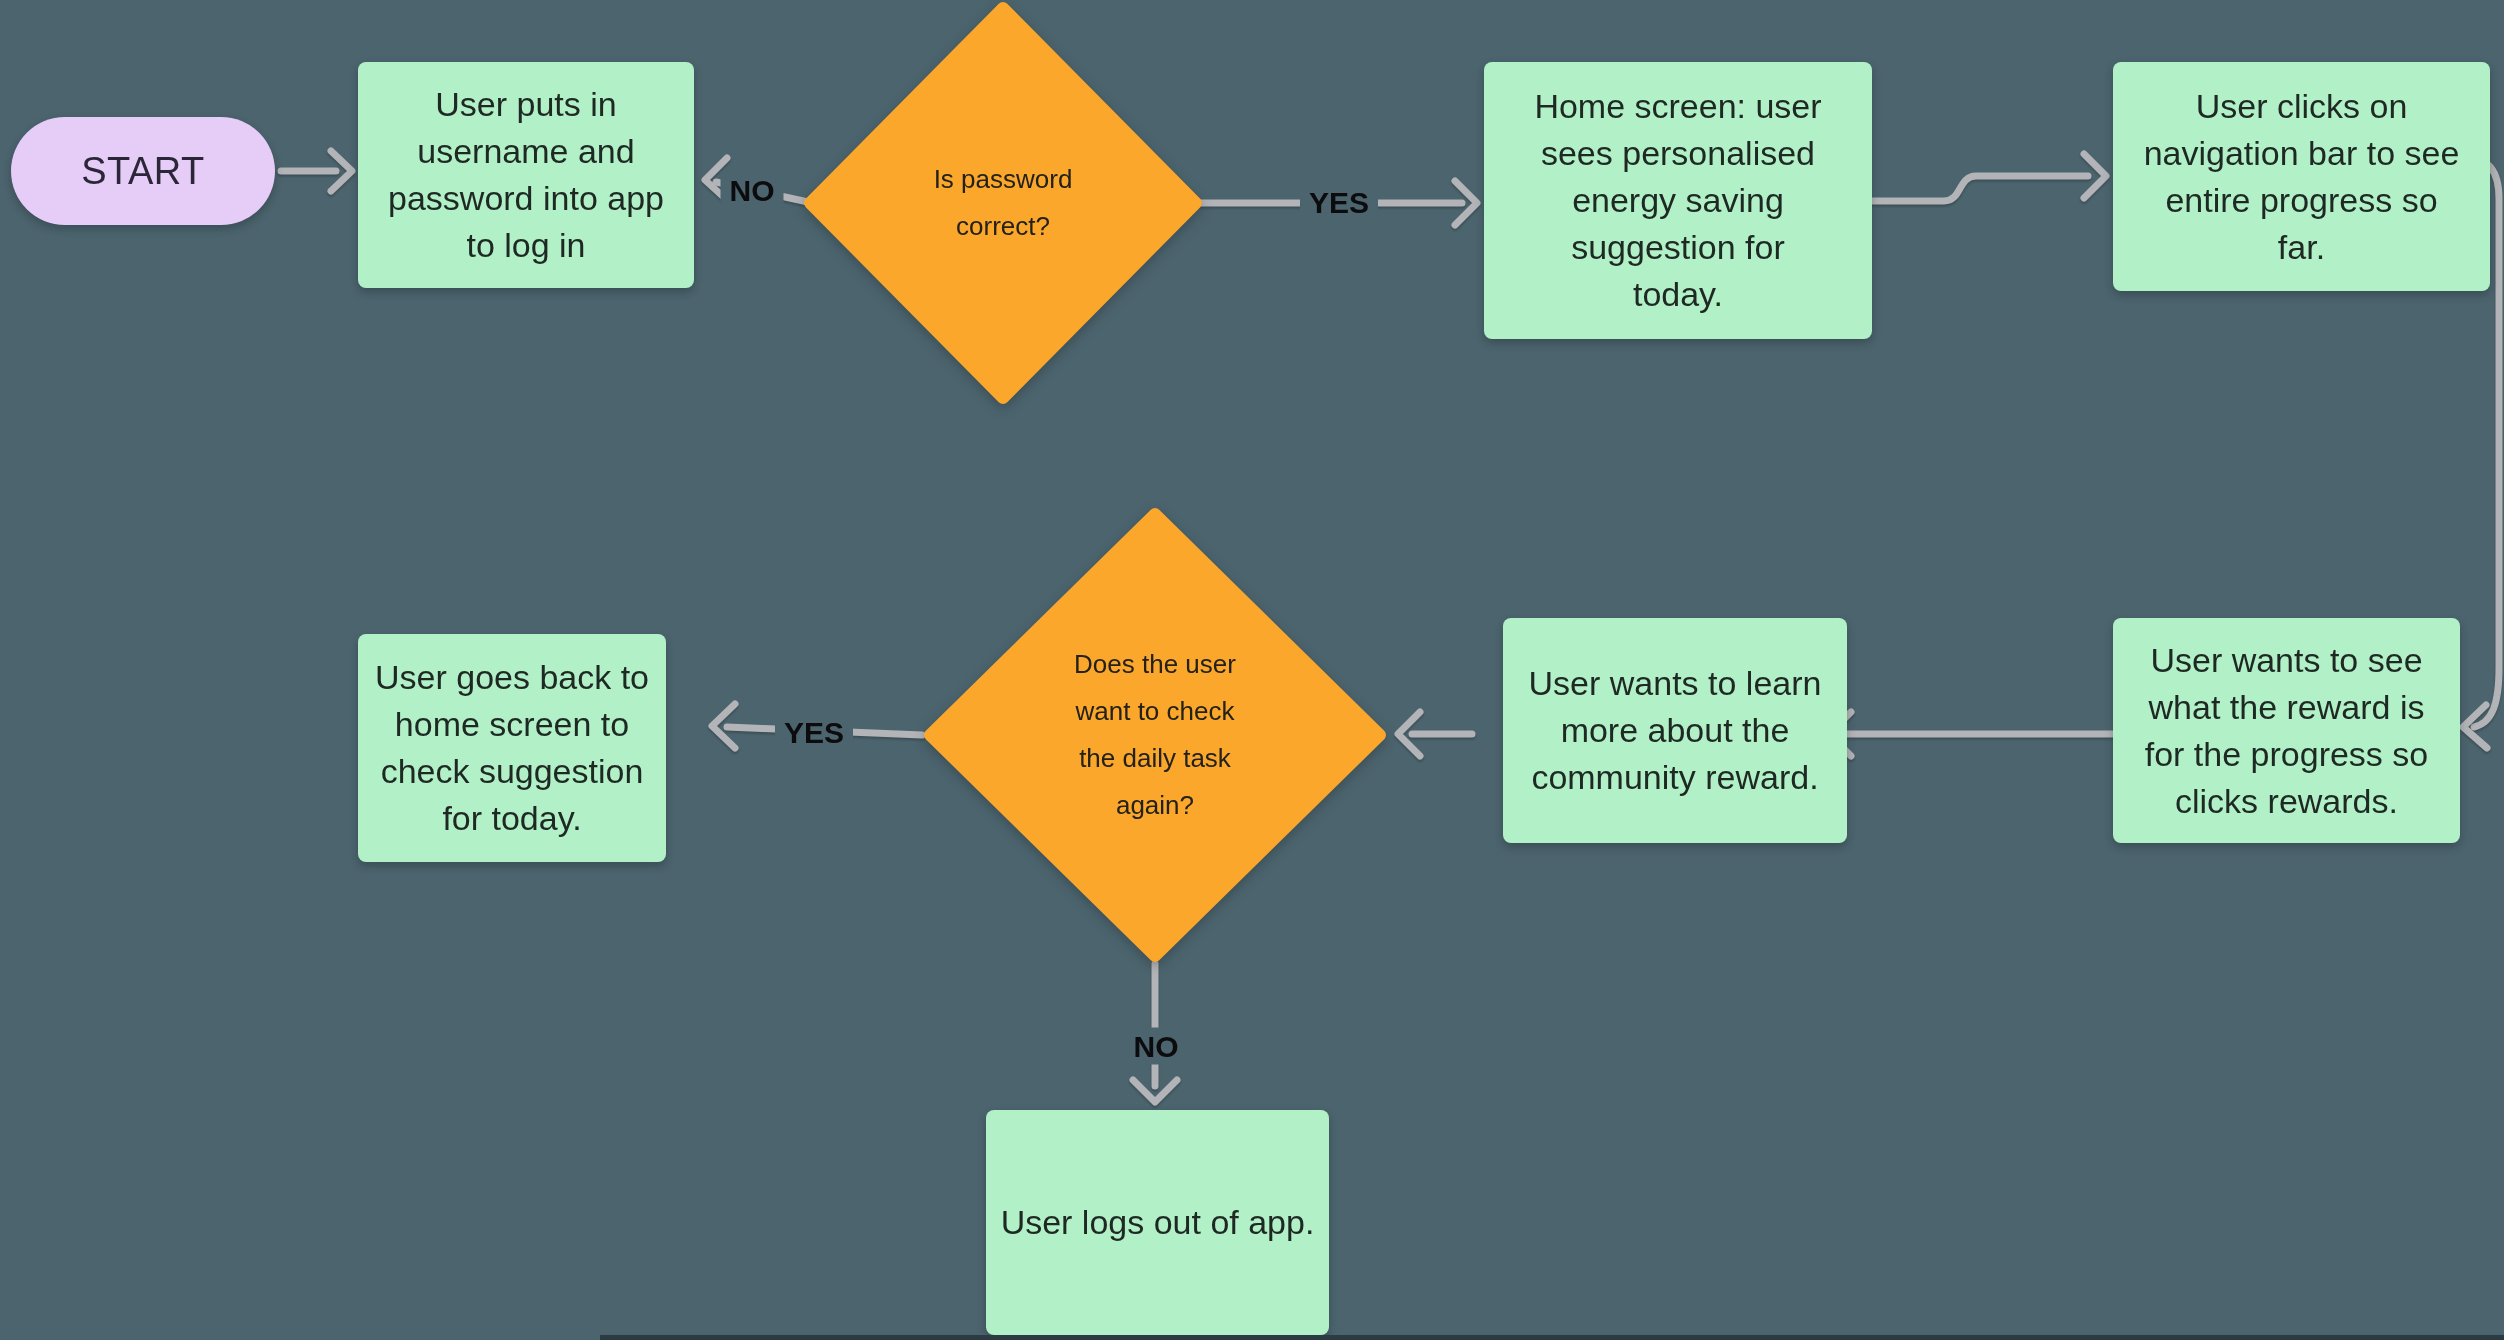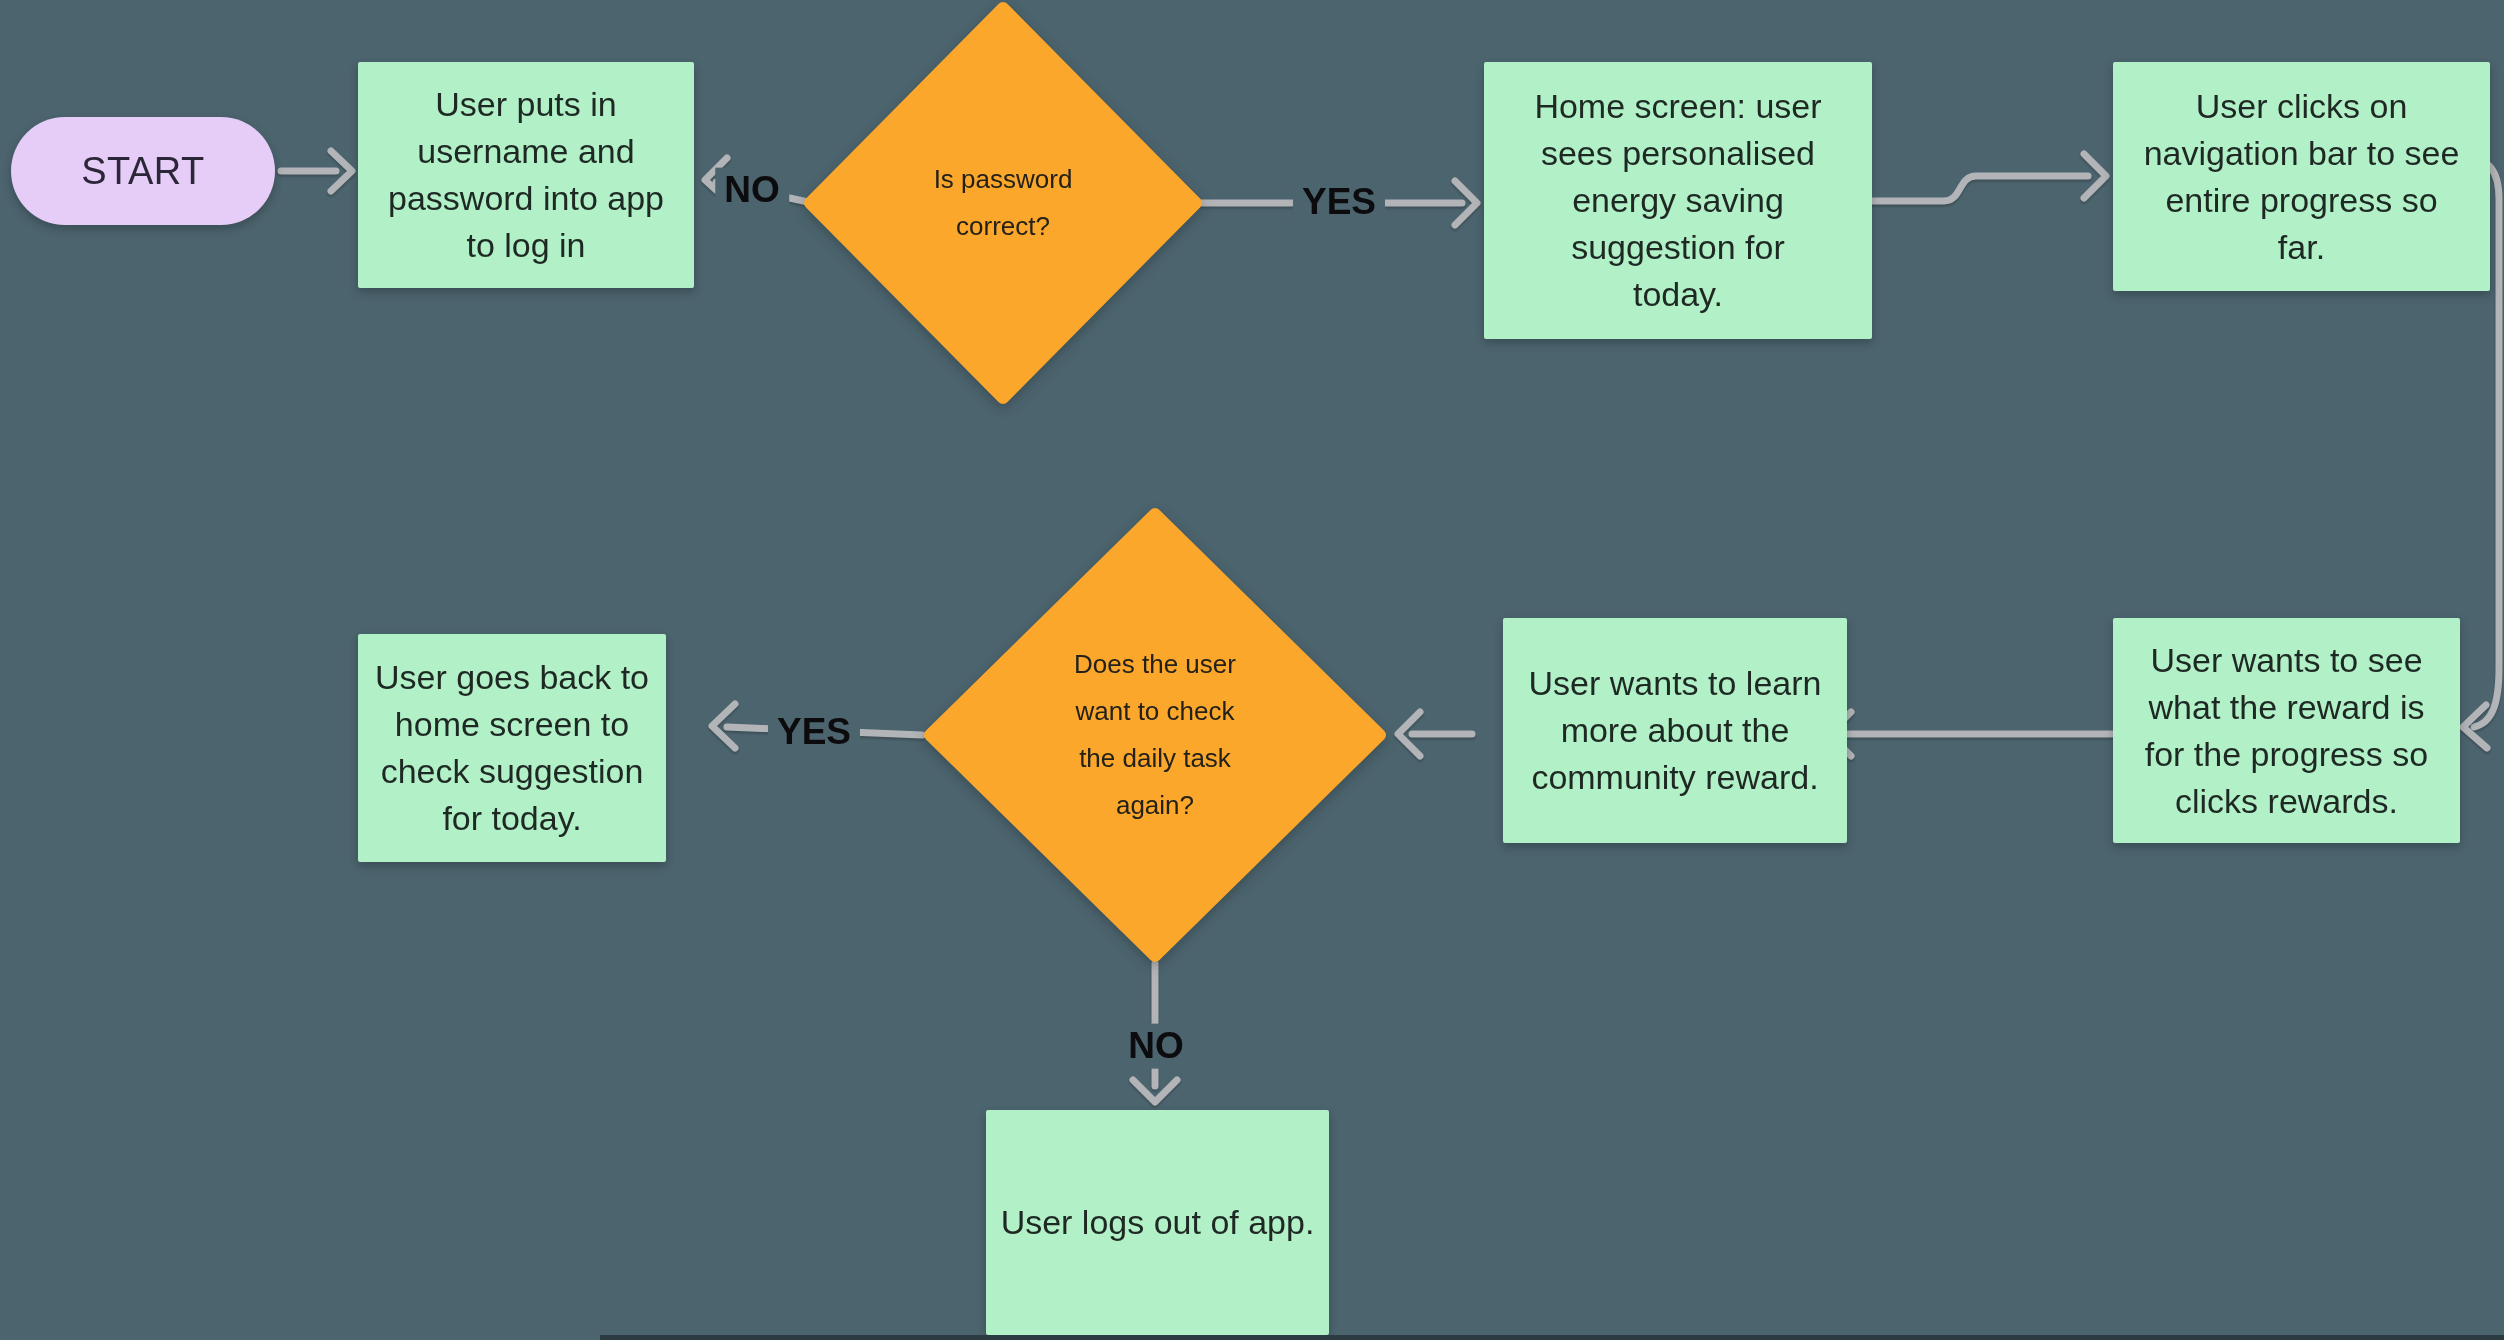--- a/index.html
+++ b/index.html
@@ -31,39 +31,39 @@
   svg.wires polygon.diamond{
     fill:var(--decision-fill);stroke:var(--decision-fill);
     stroke-width:12;stroke-linejoin:round;
     filter:drop-shadow(0 4px 6px rgba(10,20,25,.28));
   }
   .node{
     position:absolute;display:flex;align-items:center;justify-content:center;
     text-align:center;box-sizing:border-box;
   }
   .process{
-    background:var(--process-fill);border-radius:2px;
+    background:var(--process-fill);border-radius:8px;
     color:var(--text);font-size:34px;line-height:47px;font-weight:500;
     padding:10px 12px;box-shadow:0 4px 9px rgba(15,25,30,.30);align-items:center;
   }
   .process .txt,.decision-text .txt{white-space:pre-line;}
   .terminator{
     background:var(--terminator-fill);border-radius:54px;
     color:var(--terminator-text);font-size:38px;font-weight:500;
     box-shadow:0 4px 9px rgba(15,25,30,.30);letter-spacing:.5px;
   }
   .decision-text{
     position:absolute;display:flex;align-items:center;justify-content:center;
     text-align:center;color:var(--decision-text);
     font-size:26px;line-height:47px;font-weight:500;pointer-events:none;
   }
   .edge-label{
     position:absolute;transform:translate(-50%,-50%);
     background:var(--background);color:var(--label-text);
-    font-size:37px;font-weight:700;padding:2px 9px;line-height:1.1;
+    font-size:30px;font-weight:700;padding:2px 9px;line-height:1.1;
   }
   
   #node-start{left:11px;top:117px;width:264px;height:108px;}
   #node-login{left:358px;top:62px;width:336px;height:226px;}
   #node-home{left:1484px;top:62px;width:388px;height:277px;}
   #node-nav{left:2113px;top:62px;width:377px;height:229px;}
   #node-rewards{left:2113px;top:618px;width:347px;height:225px;}
   #node-community{left:1473px;top:618px;width:344px;height:225px;margin-left:30px;}
   #node-backhome{left:358px;top:626px;width:308px;height:228px;margin-top:8px;}
   #node-logout{left:986px;top:1110px;width:343px;height:225px;}

